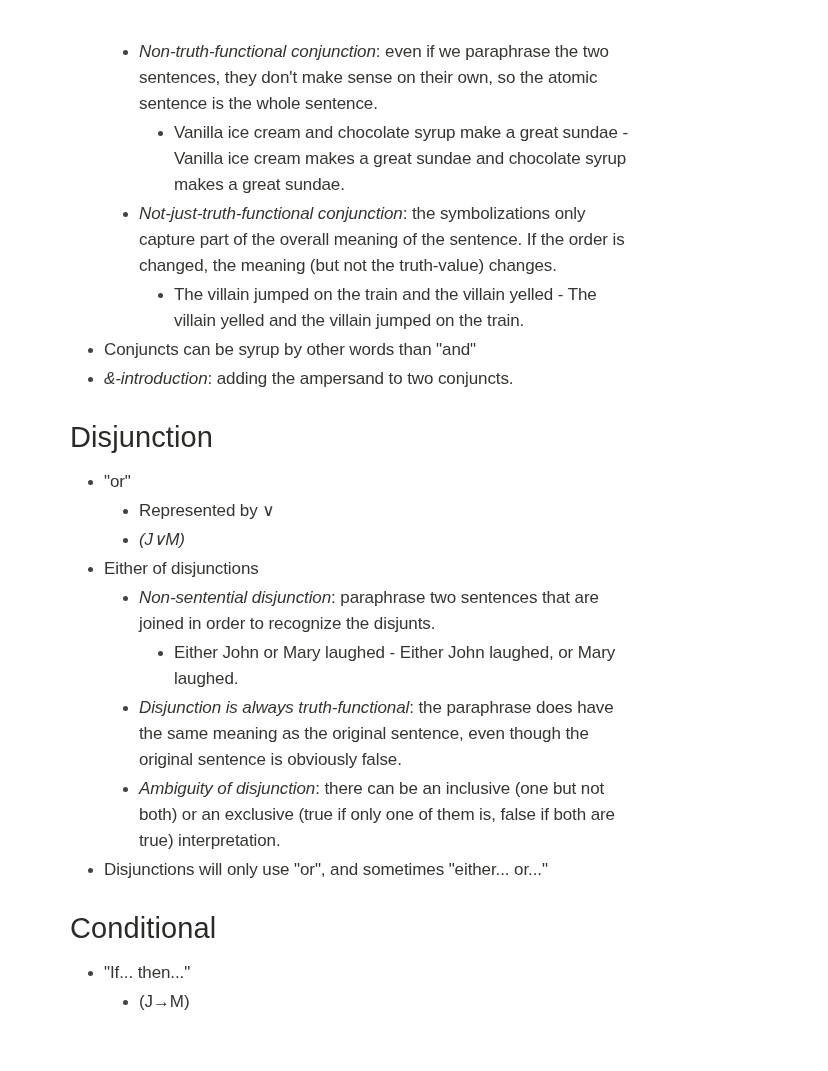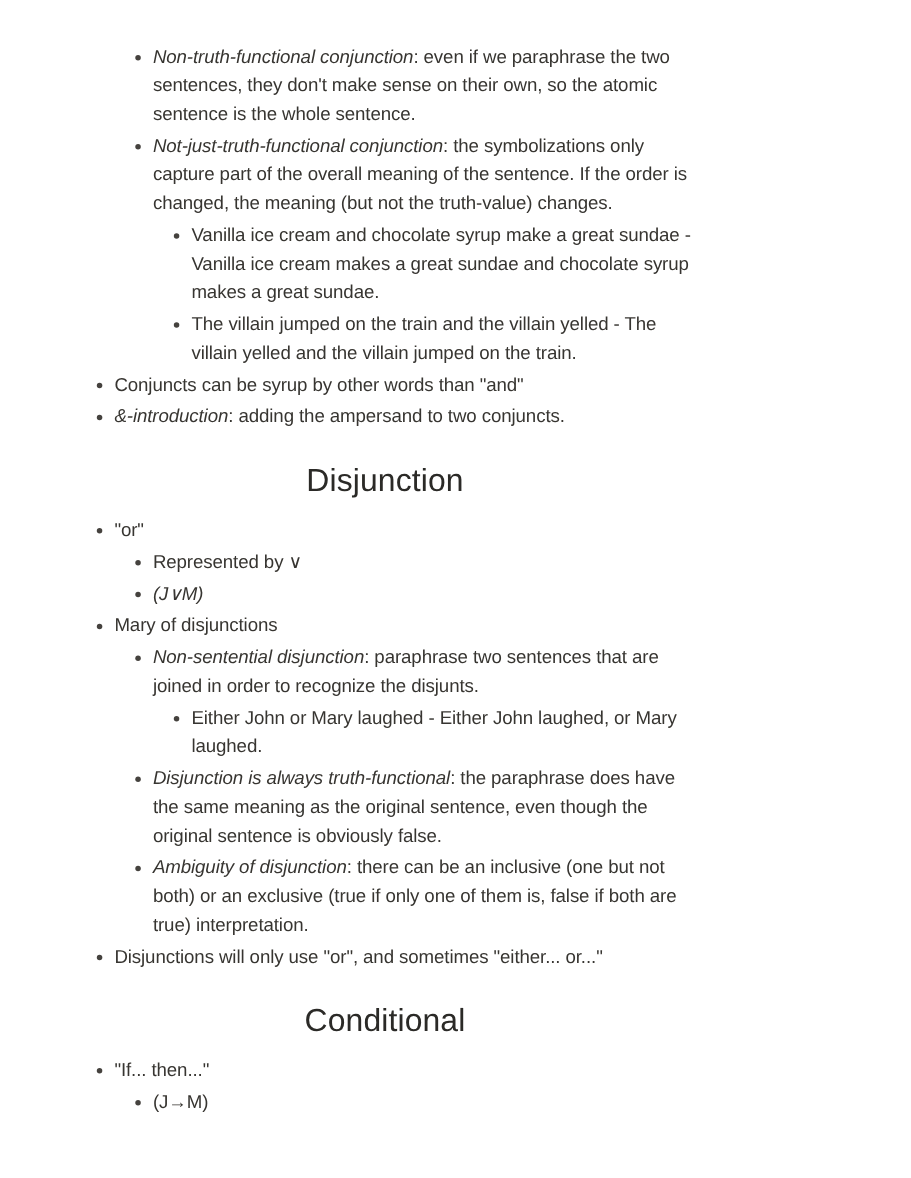--- a/index.html
+++ b/index.html
@@ -16,21 +16,20 @@
     width: 712px; min-height: 1071px;
     padding: 36px 82px 20px 70px;
   }
   h2.sec-heading {
     font-size: 29px;
     font-weight: 500;
     line-height: 38px;
     color: #2b2a27;
     letter-spacing: 0.1px;
     margin: 26px 0 13px 0;
-    text-align: center;
   }
   .li {
     position: relative;
     font-size: 17px;
     line-height: 26px;
     letter-spacing: -0.1px;
     color: #373531;
     margin: 3px 0;
   }
   .lvl1 { padding-left: 34px; }
@@ -47,32 +46,32 @@
   .lvl2 > .dot { left: 53px; }
   .lvl3 > .dot { left: 88px; }
   .seg.it { font-style: italic; }
 </style>
 </head>
 <body>
 
 <main class="page">
   <section class="sec">
       <div class="li lvl2"><span class="dot"></span><span class="seg it">Non-truth-functional conjunction</span><span class="seg">: even if we paraphrase the two sentences, they don't make sense on their own, so the atomic sentence is the whole sentence.</span></div>
+      <div class="li lvl3"><span class="dot"></span><span class="seg">Vanilla ice cream and chocolate syrup make a great sundae - Vanilla ice cream makes a great sundae and chocolate syrup makes a great sundae.</span></div>
       <div class="li lvl2"><span class="dot"></span><span class="seg it">Not-just-truth-functional conjunction</span><span class="seg">: the symbolizations only capture part of the overall meaning of the sentence. If the order is changed, the meaning (but not the truth-value) changes.</span></div>
-      <div class="li lvl3"><span class="dot"></span><span class="seg">Vanilla ice cream and chocolate syrup make a great sundae - Vanilla ice cream makes a great sundae and chocolate syrup makes a great sundae.</span></div>
       <div class="li lvl3"><span class="dot"></span><span class="seg">The villain jumped on the train and the villain yelled - The villain yelled and the villain jumped on the train.</span></div>
       <div class="li lvl1"><span class="dot"></span><span class="seg">Conjuncts can be syrup by other words than "and"</span></div>
       <div class="li lvl1"><span class="dot"></span><span class="seg it">&amp;-introduction</span><span class="seg">: adding the ampersand to two conjuncts.</span></div>
     </section>
   <section class="sec">
       <h2 class="sec-heading">Disjunction</h2>
       <div class="li lvl1"><span class="dot"></span><span class="seg">"or"</span></div>
       <div class="li lvl2"><span class="dot"></span><span class="seg">Represented by ∨</span></div>
       <div class="li lvl2"><span class="dot"></span><span class="seg it">(J∨M)</span></div>
-      <div class="li lvl1"><span class="dot"></span><span class="seg">Mary of disjunctions</span></div>
+      <div class="li lvl1"><span class="dot"></span><span class="seg">Either of disjunctions</span></div>
       <div class="li lvl2"><span class="dot"></span><span class="seg it">Non-sentential disjunction</span><span class="seg">: paraphrase two sentences that are joined in order to recognize the disjunts.</span></div>
       <div class="li lvl3"><span class="dot"></span><span class="seg">Either John or Mary laughed - Either John laughed, or Mary laughed.</span></div>
       <div class="li lvl2"><span class="dot"></span><span class="seg it">Disjunction is always truth-functional</span><span class="seg">: the paraphrase does have the same meaning as the original sentence, even though the original sentence is obviously false.</span></div>
       <div class="li lvl2"><span class="dot"></span><span class="seg it">Ambiguity of disjunction</span><span class="seg">: there can be an inclusive (one but not both) or an exclusive (true if only one of them is, false if both are true) interpretation.</span></div>
       <div class="li lvl1"><span class="dot"></span><span class="seg">Disjunctions will only use "or", and sometimes "either... or..."</span></div>
     </section>
   <section class="sec">
       <h2 class="sec-heading">Conditional</h2>
       <div class="li lvl1"><span class="dot"></span><span class="seg">"If... then..."</span></div>
       <div class="li lvl2"><span class="dot"></span><span class="seg">(J→M)</span></div>

